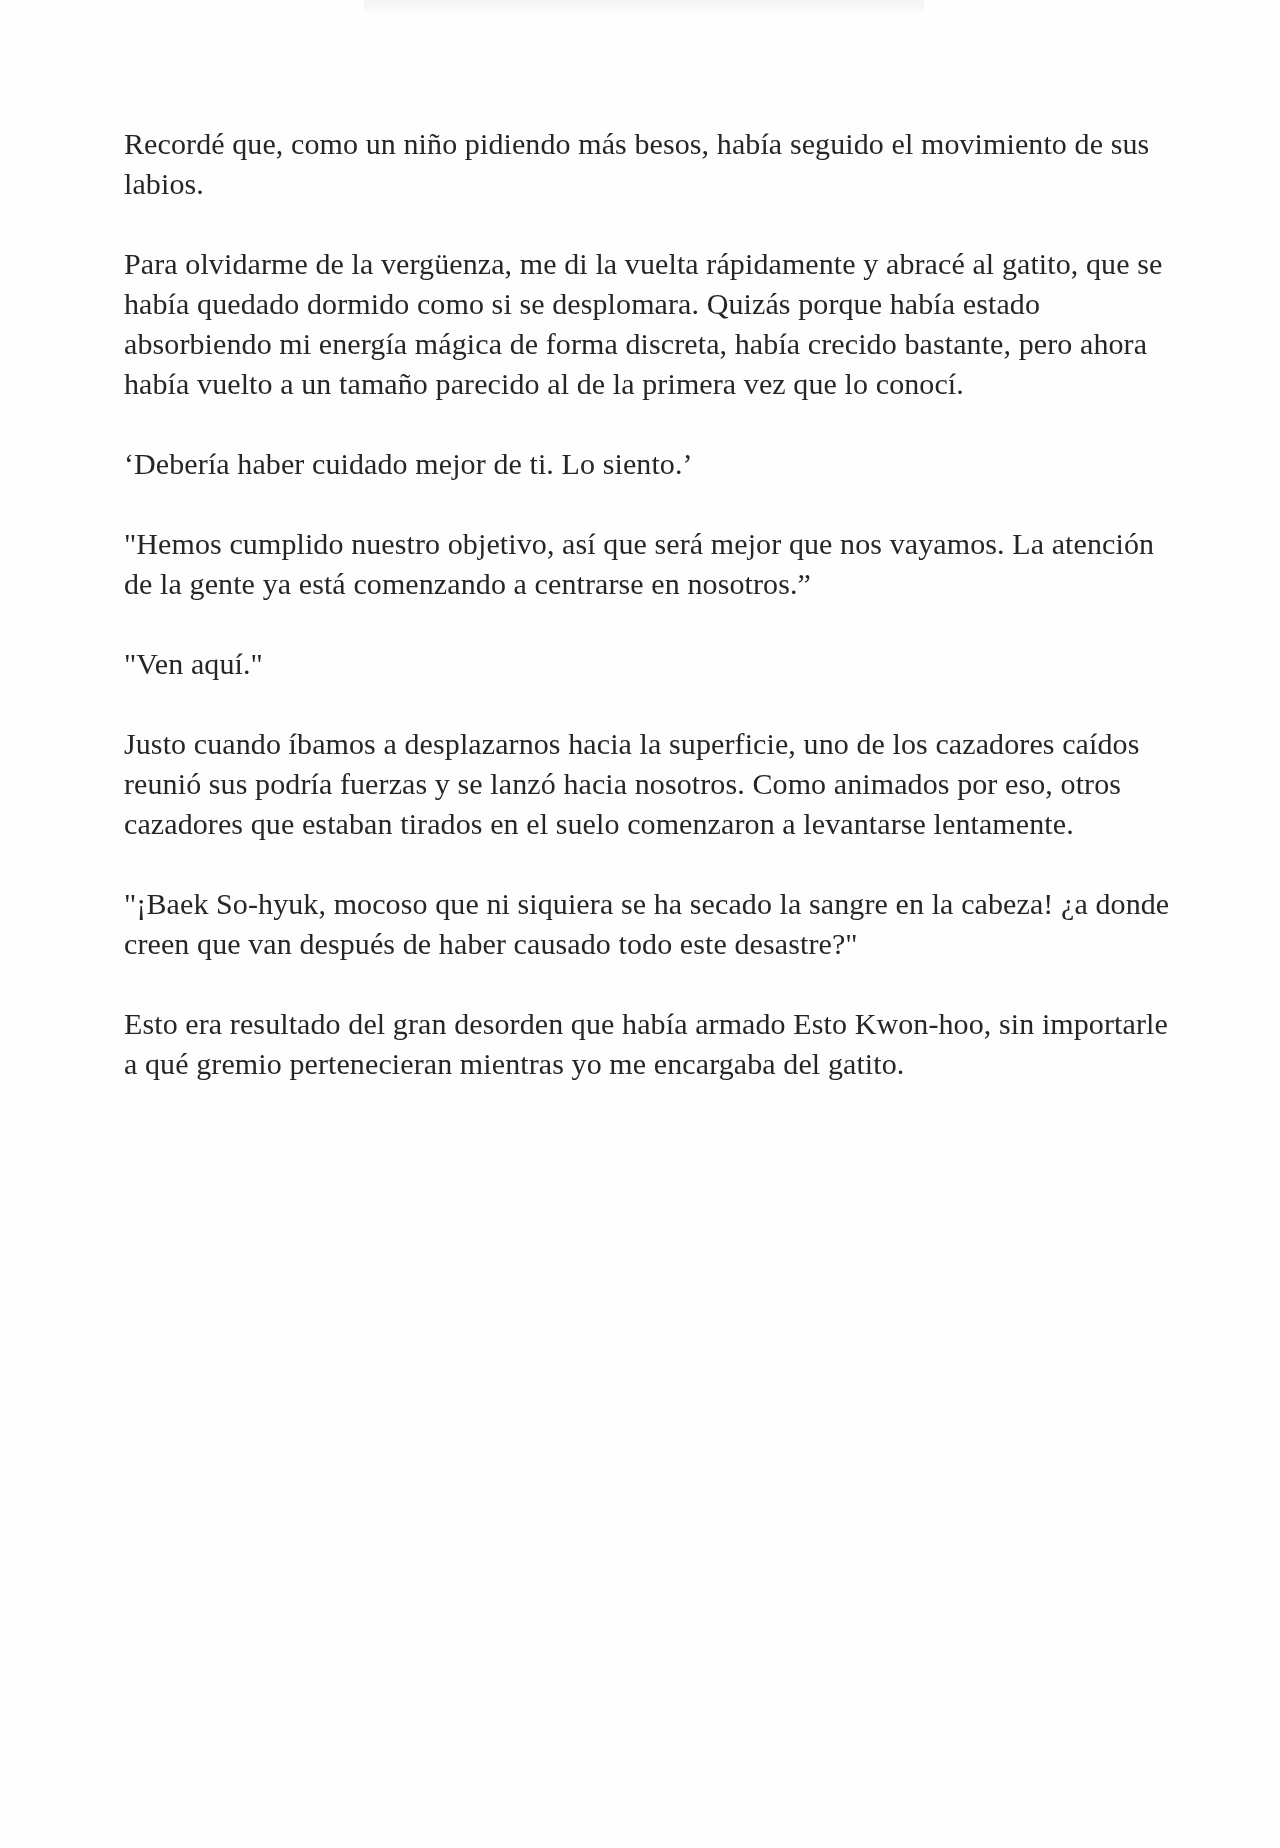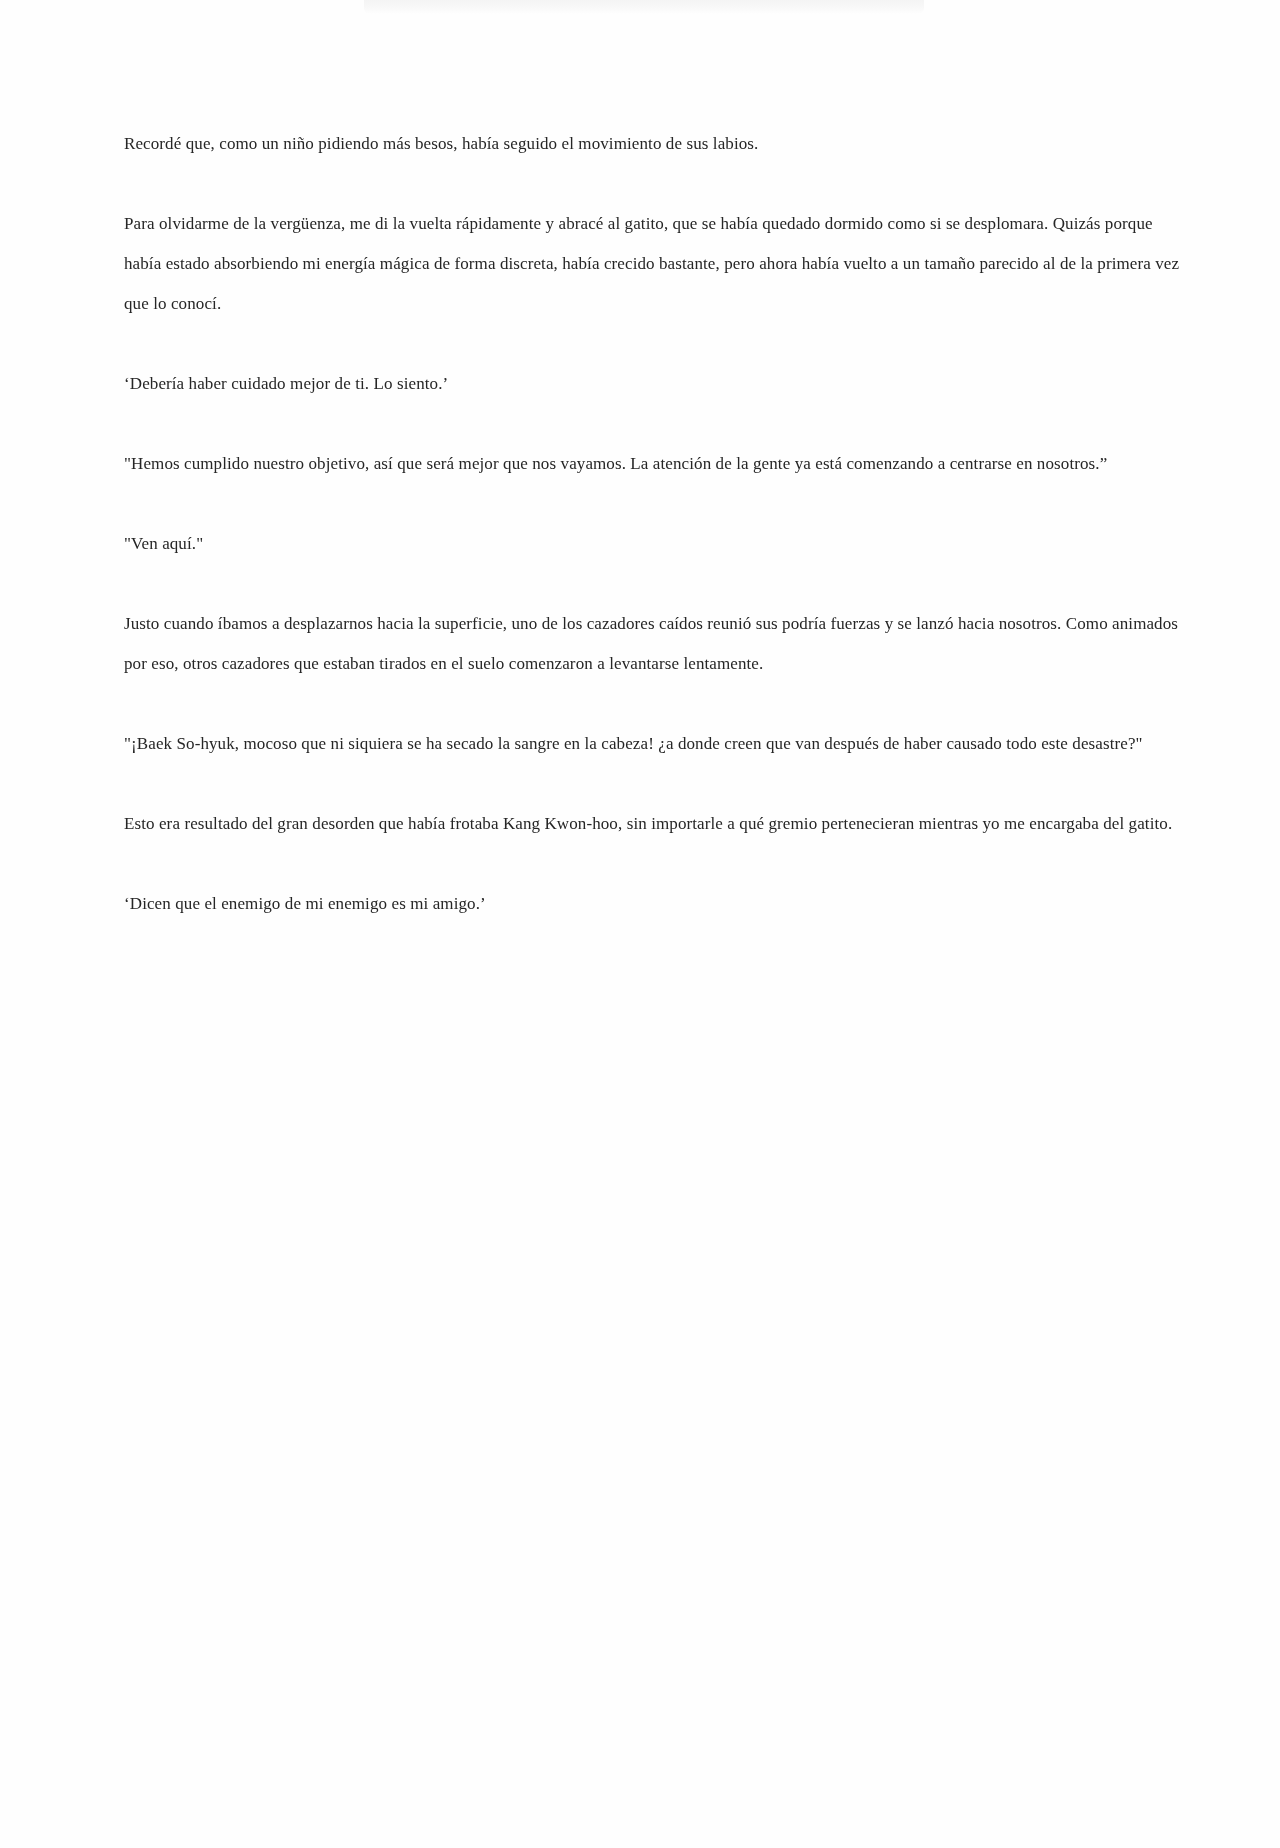--- a/index.html
+++ b/index.html
@@ -21,21 +21,21 @@
       height: 14px;
       background: linear-gradient(to bottom, #f4f4f4 0%, #f9f9f9 60%, #fefefe 100%);
       border-radius: 0 0 6px 6px;
     }
     .article {
       position: absolute;
       top: 124px;
       left: 124px;
       width: 1060px;
       font-family: "Liberation Serif", "DejaVu Serif", serif;
-      font-size: 17px;
+      font-size: 30px;
       line-height: 40px;
       color: #262626;
       letter-spacing: 0.1px;
     }
     .article p {
       margin: 0 0 40px 0;
     }
   </style>
 </head>
 <body>
@@ -43,15 +43,14 @@
 <div class="top-bar"></div>
 
 <div class="article">
   <p>Recordé que, como un niño pidiendo más besos, había seguido el movimiento de sus labios.</p>
   <p>Para olvidarme de la vergüenza, me di la vuelta rápidamente y abracé al gatito, que se había quedado dormido como si se desplomara. Quizás porque había estado absorbiendo mi energía mágica de forma discreta, había crecido bastante, pero ahora había vuelto a un tamaño parecido al de la primera vez que lo conocí.</p>
   <p>‘Debería haber cuidado mejor de ti. Lo siento.’</p>
   <p>"Hemos cumplido nuestro objetivo, así que será mejor que nos vayamos. La atención de la gente ya está comenzando a centrarse en nosotros.”</p>
   <p>"Ven aquí."</p>
   <p>Justo cuando íbamos a desplazarnos hacia la superficie, uno de los cazadores caídos reunió sus podría fuerzas y se lanzó hacia nosotros. Como animados por eso, otros cazadores que estaban tirados en el suelo comenzaron a levantarse lentamente.</p>
   <p>"¡Baek So-hyuk, mocoso que ni siquiera se ha secado la sangre en la cabeza! ¿a donde creen que van después de haber causado todo este desastre?"</p>
-  <p>Esto era resultado del gran desorden que había frotaba Kang Kwon-hoo, sin importarle a qué gremio pertenecieran mientras yo me encargaba del gatito.</p>
-  <p>‘Dicen que el enemigo de mi enemigo es mi amigo.’</p>
+  <p>Esto era resultado del gran desorden que había armado Esto Kwon-hoo, sin importarle a qué gremio pertenecieran mientras yo me encargaba del gatito.</p>
 </div>
 
 </body></html>

